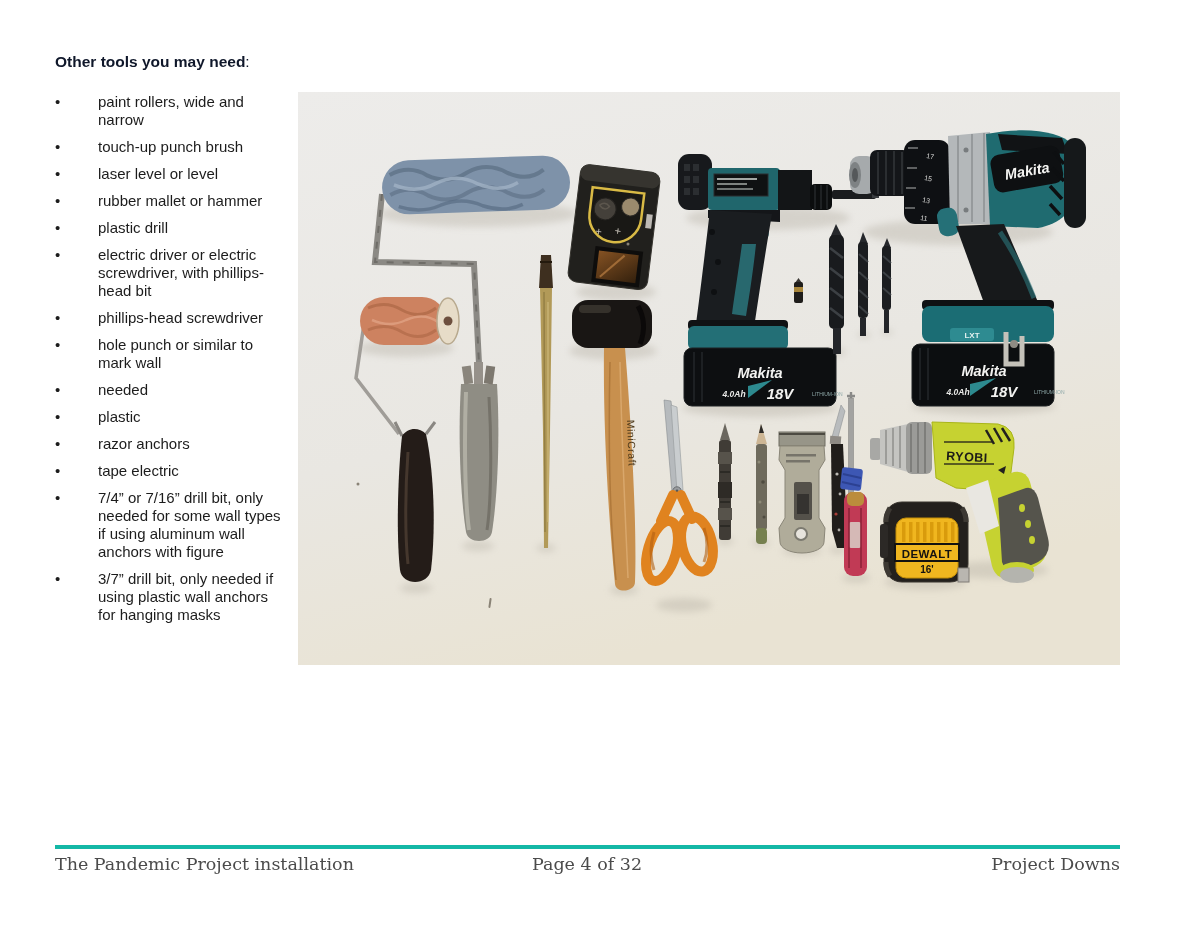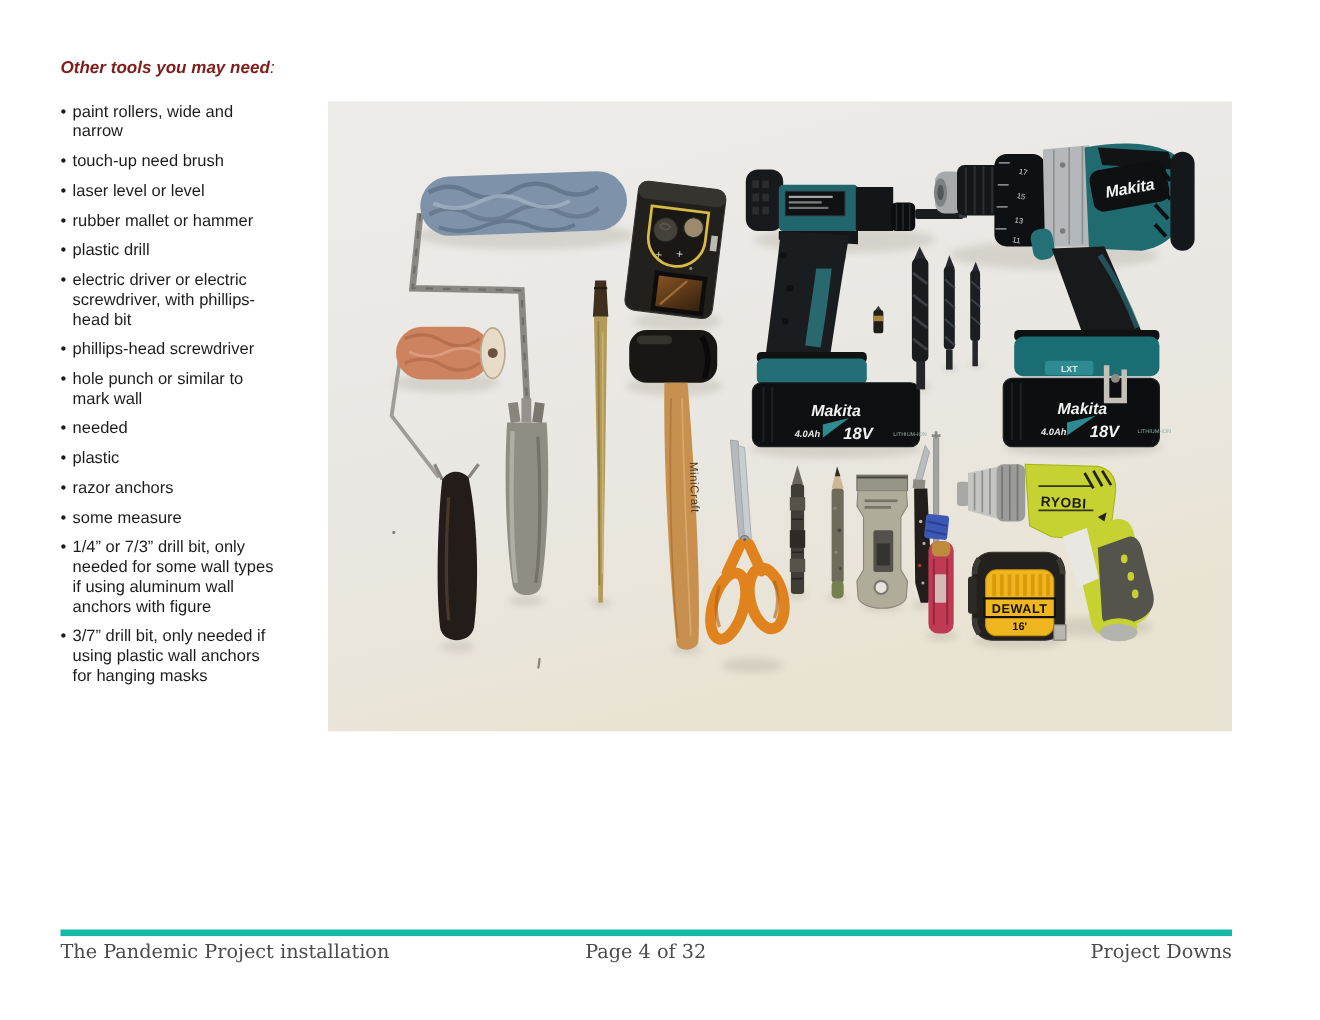--- a/index.html
+++ b/index.html
@@ -1,51 +1,51 @@
 <!DOCTYPE html>
 <html><head>
 <meta charset="utf-8">
 <style>
   html,body{margin:0;padding:0;background:#fff;}
   .page{position:relative;width:1200px;height:927px;background:#ffffff;overflow:hidden;
         font-family:"Liberation Sans",sans-serif;color:#1c1c1c;}
   
   .toollist{position:absolute;left:55px;top:52px;width:240px;}
-  .heading{font-size:15.5px;font-weight:bold;color:#7f1d1d;margin:0 0 22px 0;line-height:19px;font-style:italic;}
+  .heading{font-size:15.5px;font-weight:bold;color:#0f172a;margin:0 0 22px 0;line-height:19px;}
   .heading .colon{font-weight:400;}
   ul.tools{list-style:none;margin:0;padding:0;}
   ul.tools li{position:relative;padding-left:11px;margin:0 0 9px 0;font-size:15px;line-height:18px;}
   ul.tools .marker{position:absolute;left:0;top:0;}
-  ul.tools .li-text{white-space:pre-line;display:block;}
+  ul.tools .li-text{white-space:pre-line;display:block;margin-left:32px;}
   
   .photo{position:absolute;left:298px;top:92px;width:822px;height:573px;}
   .photo svg{display:block;}
   svg text{font-family:"Liberation Sans",sans-serif;}
   
-  .footer{position:absolute;left:55px;top:845px;width:1065px;border-top:6px solid #14b8a6;
+  .footer{position:absolute;left:55px;top:845px;width:1065px;border-top:4px solid #14b8a6;
           font-family:"DejaVu Serif",serif;color:#4b4b4b;font-size:17.5px;}
   .footer-inner{display:flex;justify-content:space-between;padding-top:5px;}
   .footer-center{position:absolute;left:0;right:1px;text-align:center;top:5px;}
 </style>
 </head>
 <body>
 
 <div class="page">
 
   <aside class="toollist">
     <h2 class="heading"><span>Other tools you may need</span><span class="colon">:</span></h2>
     <ul class="tools">
       <li>
           <span class="marker">•</span>
           <span class="li-text">paint rollers, wide and
 narrow</span>
         </li>
       <li>
           <span class="marker">•</span>
-          <span class="li-text">touch-up need brush</span>
+          <span class="li-text">touch-up punch brush</span>
         </li>
       <li>
           <span class="marker">•</span>
           <span class="li-text">laser level or level</span>
         </li>
       <li>
           <span class="marker">•</span>
           <span class="li-text">rubber mallet or hammer</span>
         </li>
       <li>
@@ -74,25 +74,25 @@
       <li>
           <span class="marker">•</span>
           <span class="li-text">plastic</span>
         </li>
       <li>
           <span class="marker">•</span>
           <span class="li-text">razor anchors</span>
         </li>
       <li>
           <span class="marker">•</span>
-          <span class="li-text">some measure</span>
-        </li>
-      <li>
-          <span class="marker">•</span>
-          <span class="li-text">1/4” or 7/3” drill bit, only
+          <span class="li-text">tape electric</span>
+        </li>
+      <li>
+          <span class="marker">•</span>
+          <span class="li-text">7/4” or 7/16” drill bit, only
 needed for some wall types
 if using aluminum wall
 anchors with figure</span>
         </li>
       <li>
           <span class="marker">•</span>
           <span class="li-text">3/7” drill bit, only needed if
 using plastic wall anchors
 for hanging masks</span>
         </li>

